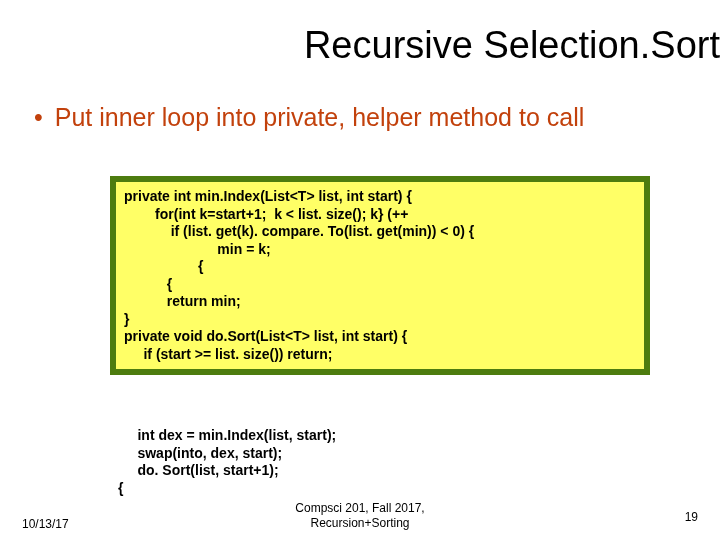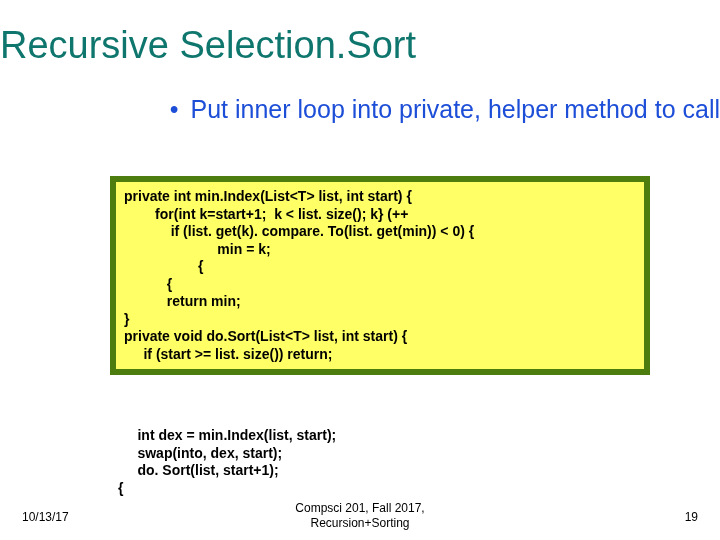--- a/index.html
+++ b/index.html
@@ -6,32 +6,31 @@
     margin: 0;
     padding: 0;
     width: 720px;
     height: 540px;
     background: #fff;
     font-family: Arial, Helvetica, sans-serif;
     overflow: hidden;
     position: relative;
   }
   .title {
-    text-align: left;
+    text-align: right;
     font-size: 38px;
     margin-top: 24px;
     font-weight: 400;
-    color: #0f766e;
+    color: #000000;
   }
   .bullet {
     font-size: 25px;
-    margin-top: 28px;
+    margin-top: 36px;
     margin-left: 34px;
-    color: #1d4ed8;
-    text-align: right;
+    color: #c2410c;
   }
   .bullet::before {
     content: "•";
     margin-right: 12px;
   }
   .codebox {
     position: absolute;
     left: 110px;
     top: 176px;
     width: 540px;
@@ -54,21 +53,21 @@
     left: 110px;
     top: 398px;
     width: 540px;
     padding: 0 8px;
     box-sizing: border-box;
     margin-top: 29px;
   }
   .footer-date {
     position: absolute;
     left: 22px;
-    bottom: 16px;
+    bottom: 9px;
     font-size: 12px;
     color: #000;
   }
   .footer-center {
     position: absolute;
     left: 0;
     right: 0;
     bottom: 10px;
     text-align: center;
     font-size: 12px;

